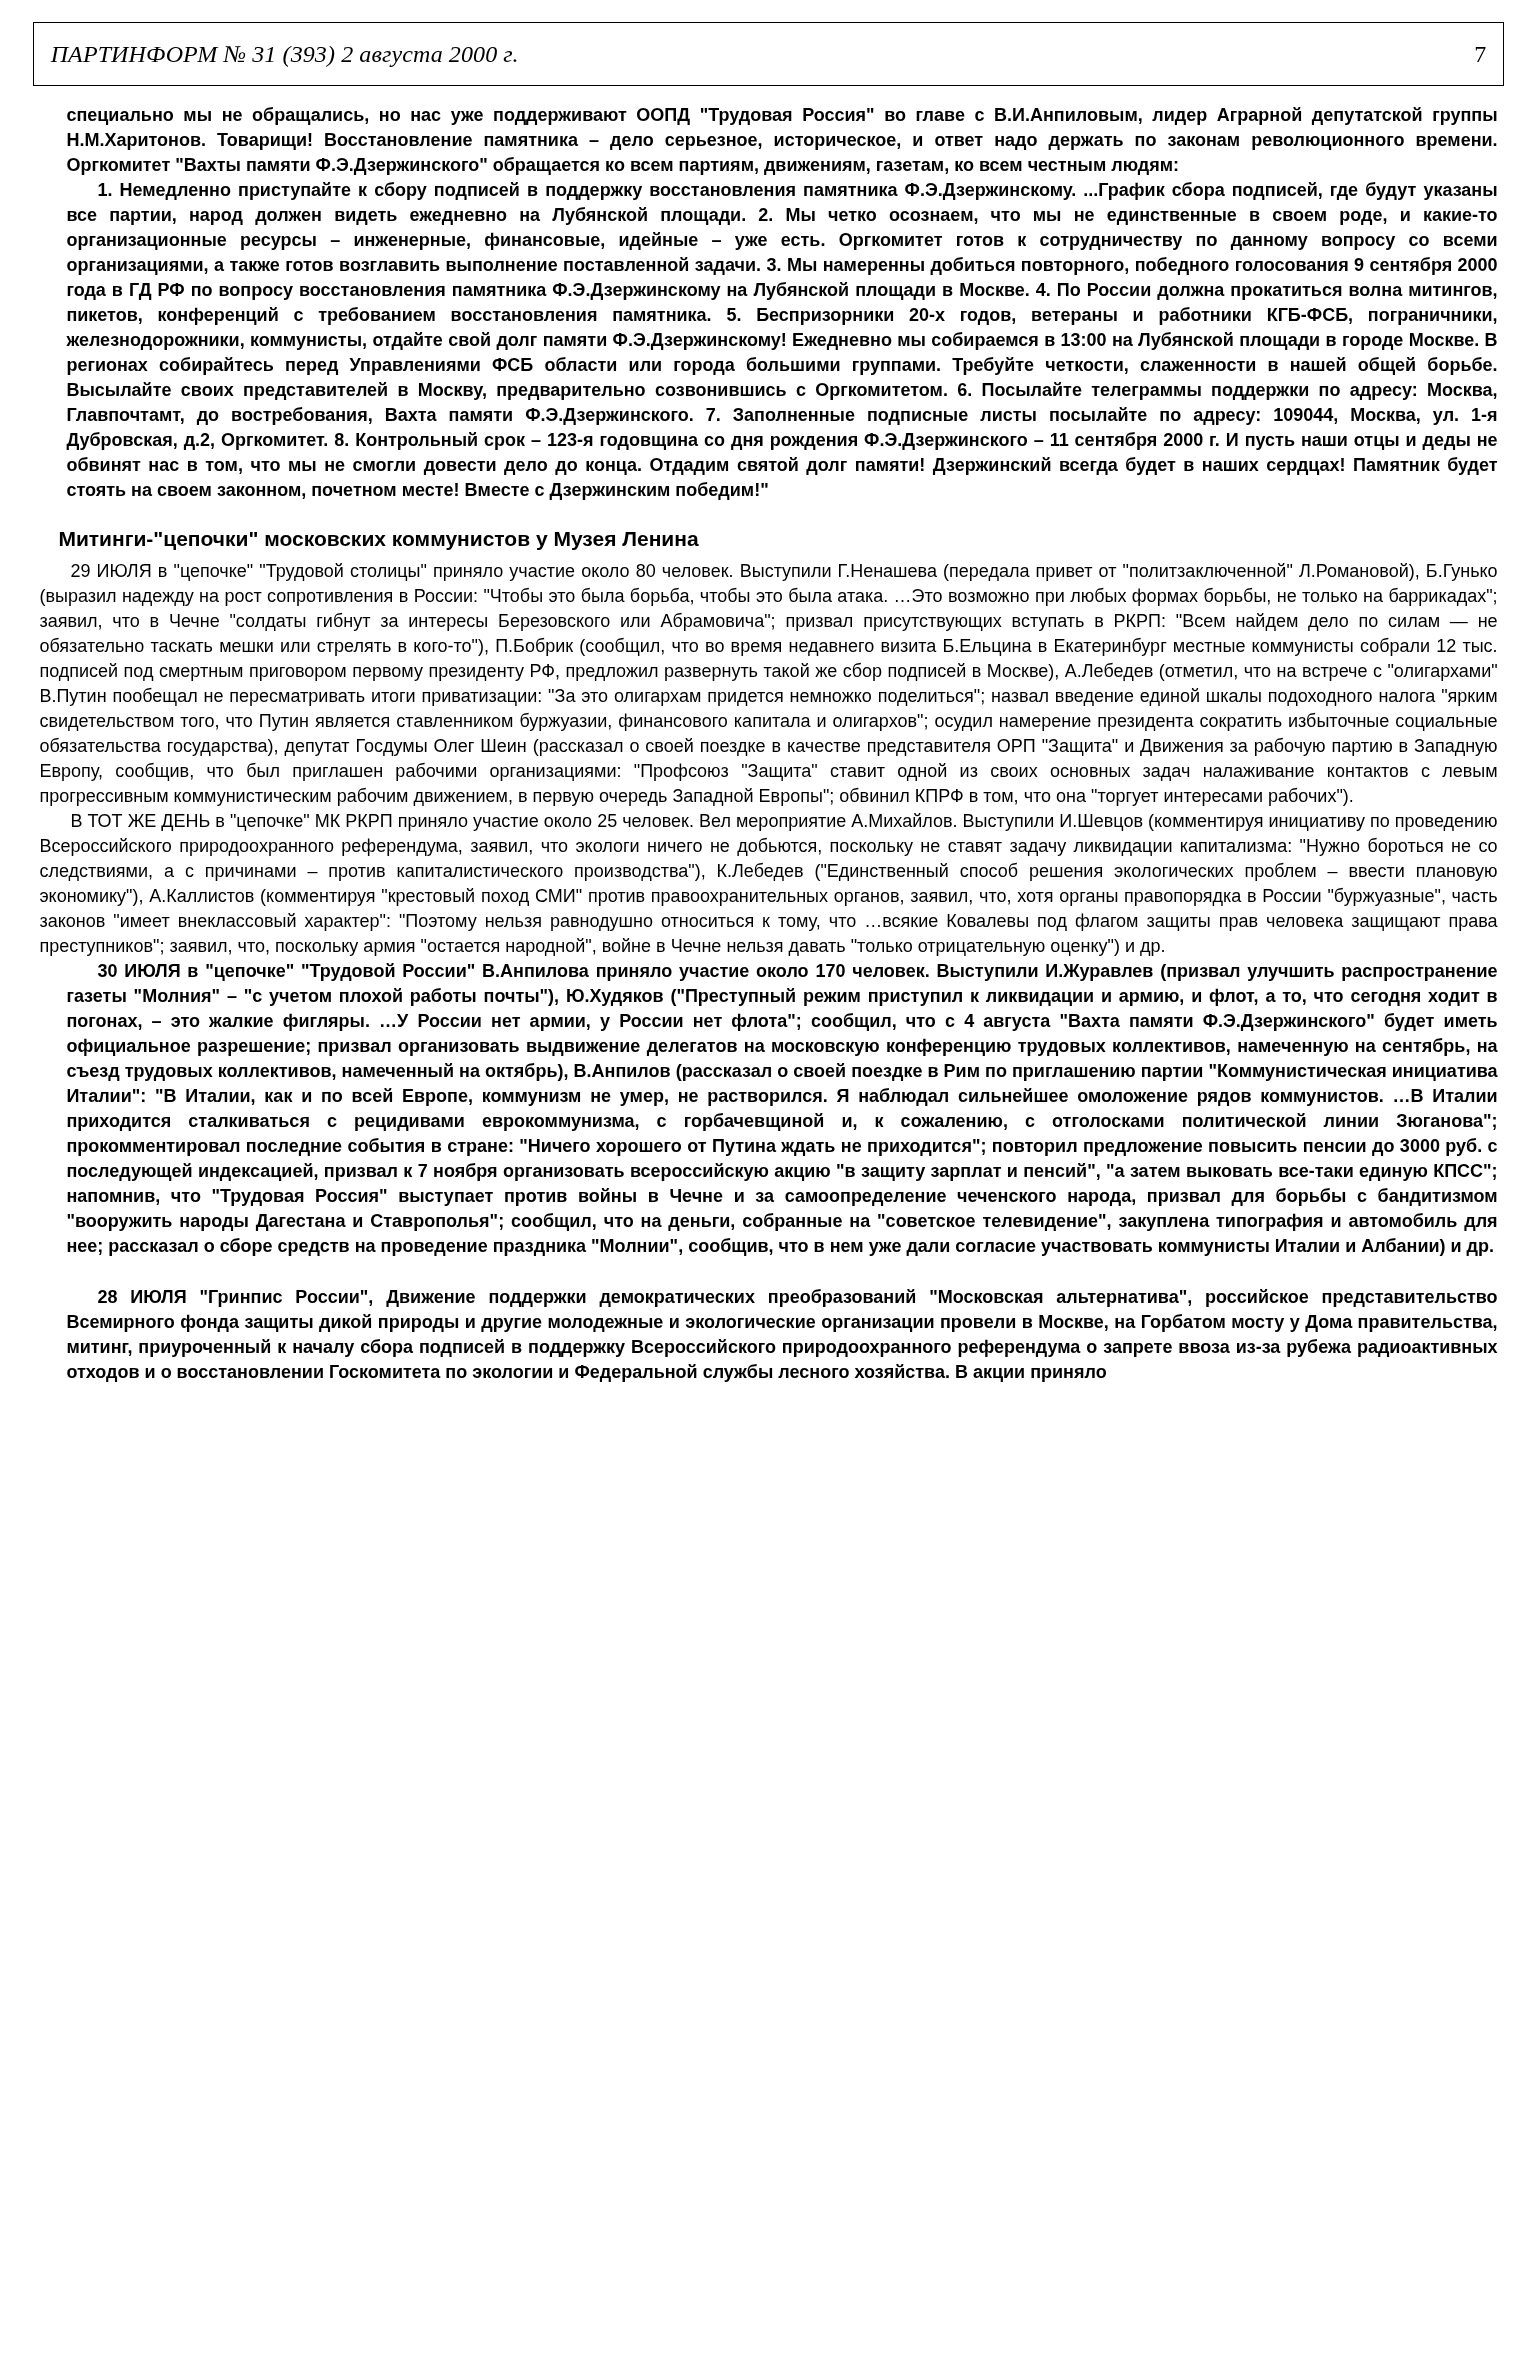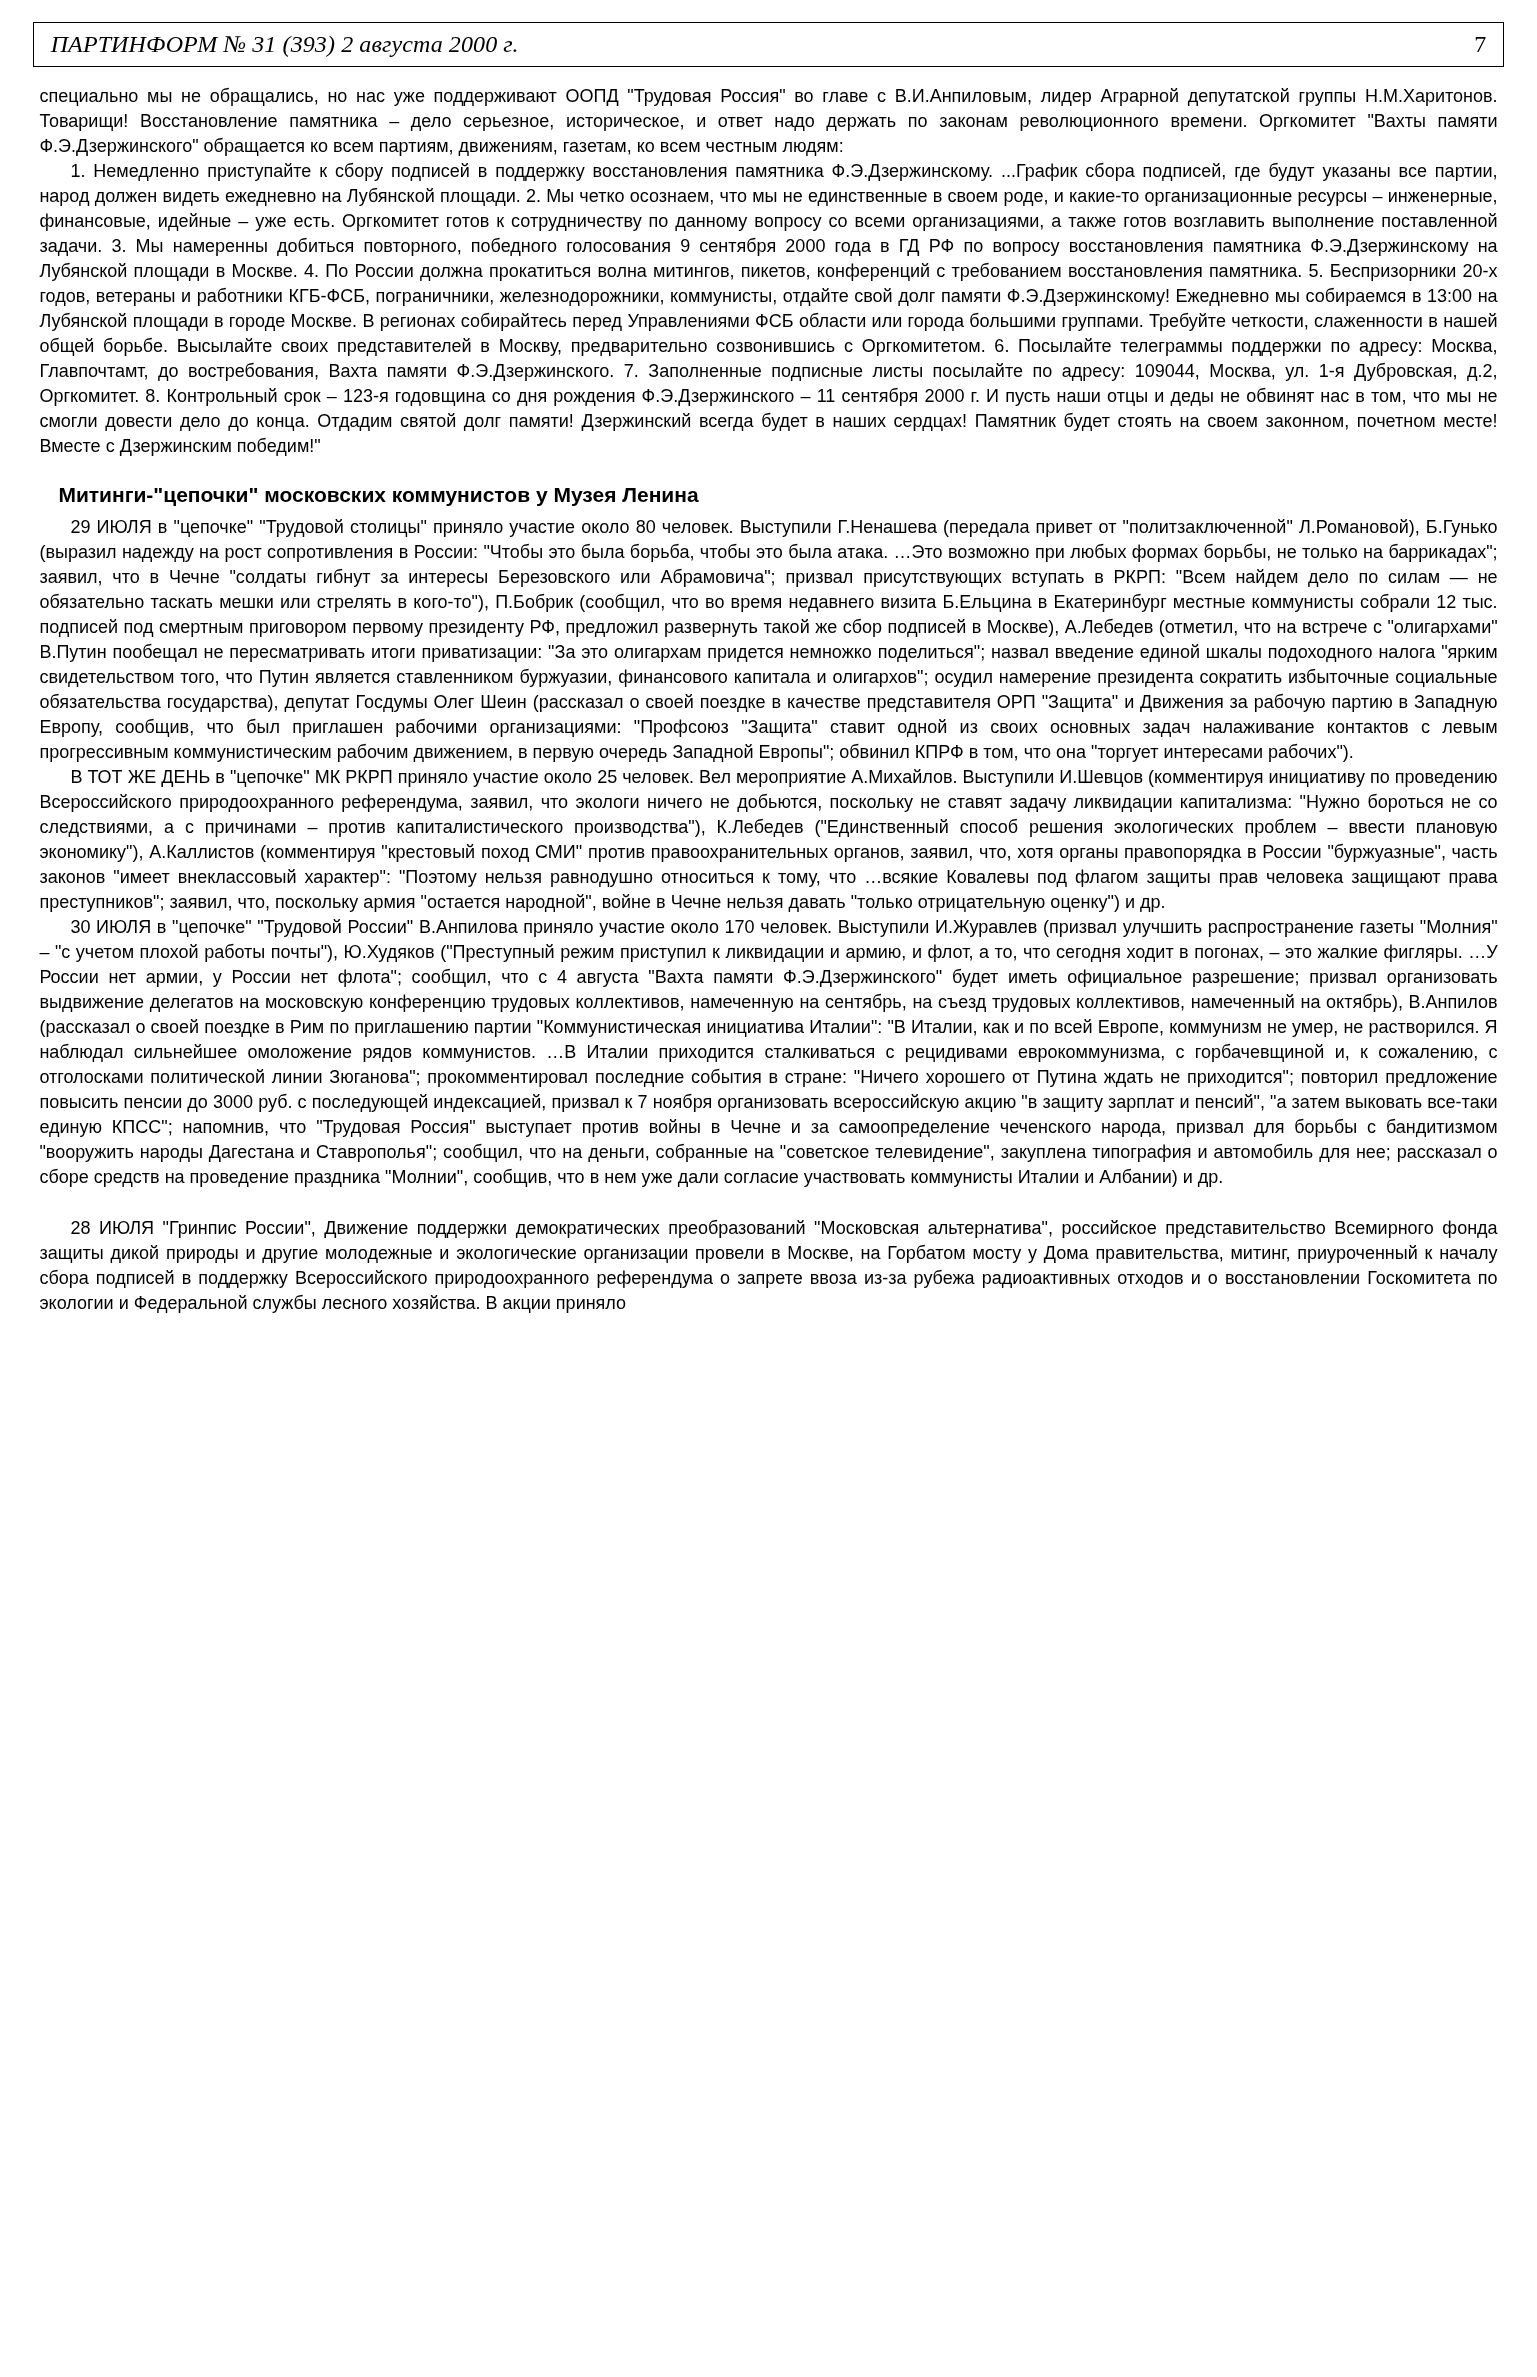--- a/index.html
+++ b/index.html
@@ -18,21 +18,21 @@
     position: relative;
     width: 1537px;
     height: 2377px;
     box-sizing: border-box;
     padding: 22px 33px 0 33px;
   }
   
   .header-bar {
     box-sizing: border-box;
     border: 1.9px solid #000;
-    height: 45px;
+    height: 64px;
     display: flex;
     align-items: center;
     justify-content: space-between;
     padding: 0 16.7px;
     margin-bottom: 16.7px;
   }
   .header-title {
     font-family: "Liberation Serif", serif;
     font-style: italic;
     font-size: 24px;
@@ -48,21 +48,22 @@
     padding: 0 6.4px 0 6.4px;
   }
   p {
     margin: 0;
     text-align: justify;
     text-justify: inter-word;
     font-size: 18px;
     line-height: 25px;
   }
   p.bold {
-    font-weight: normal;
+    font-weight: bold;
+    margin-left: 27px;
   }
   .indent {
     text-indent: 31px;
   }
   h2.section-title {
     font-size: 21px;
     font-weight: bold;
     margin: 22px 0 7.7px 19px;
     line-height: 27px;
   }

